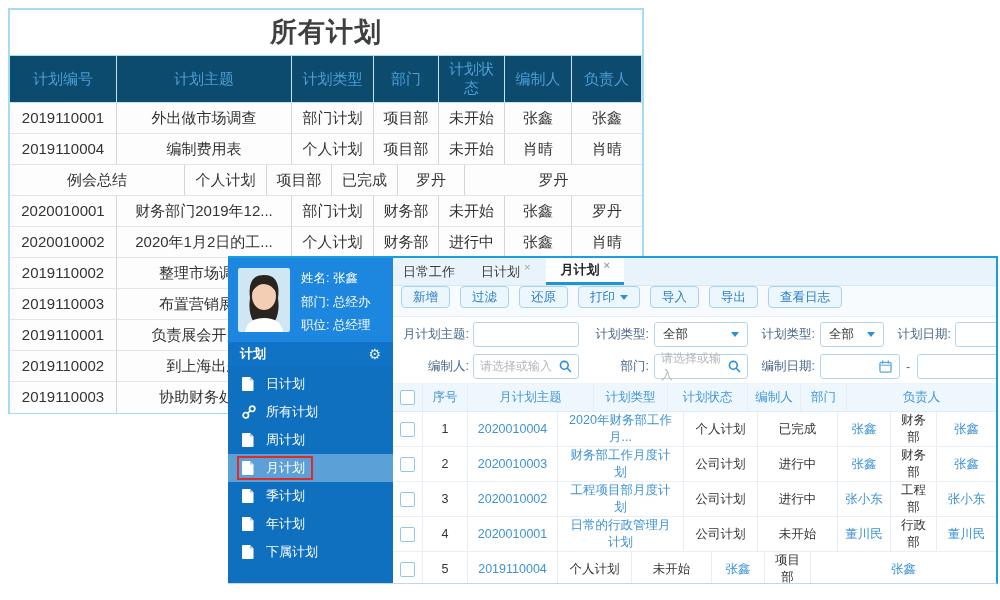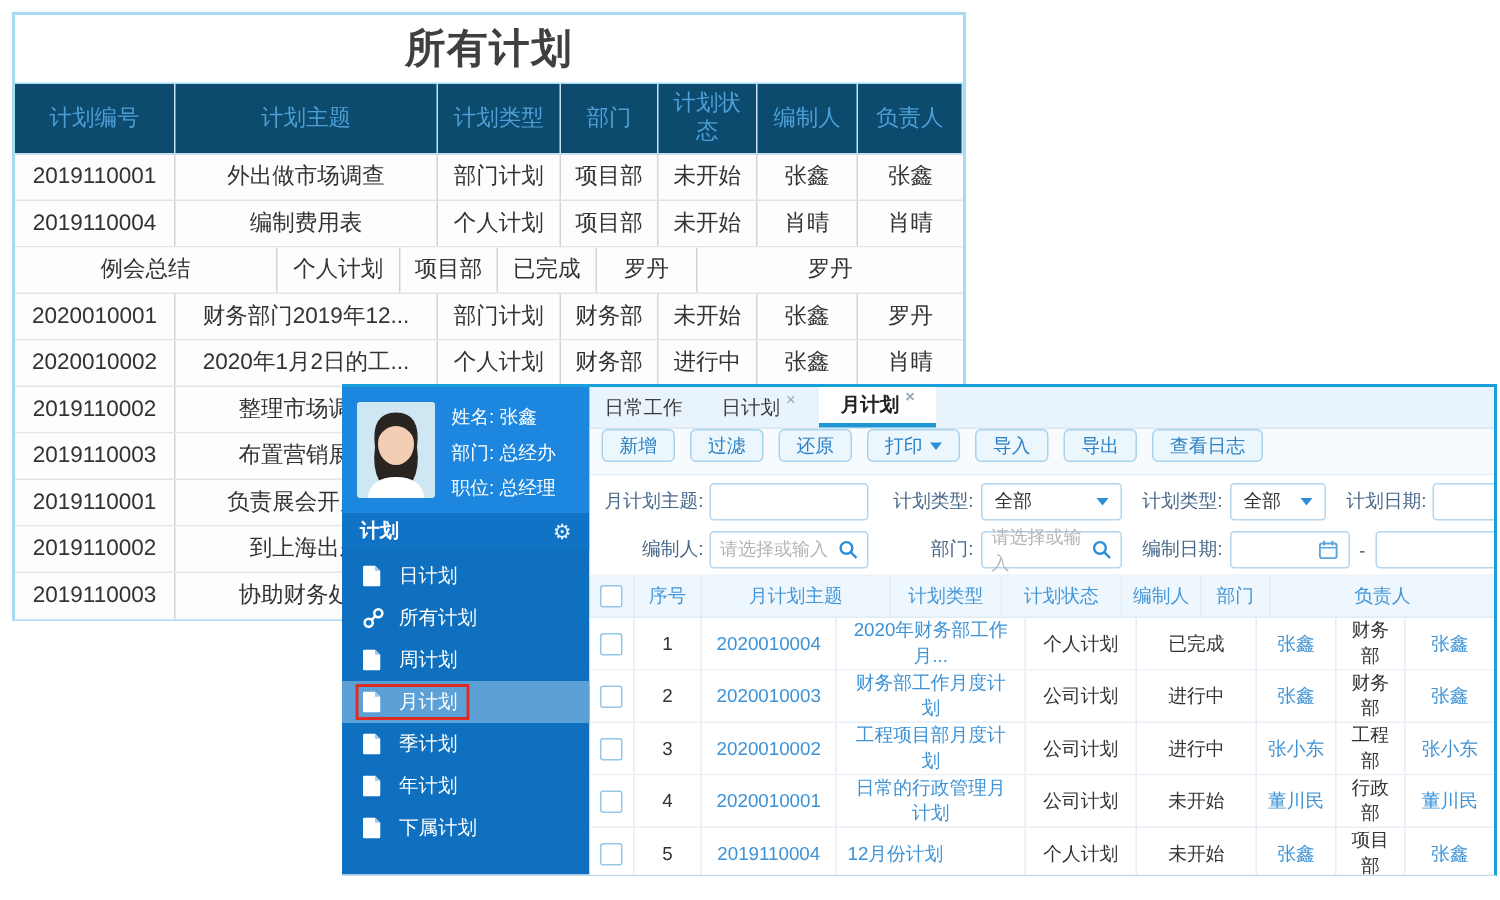--- a/index.html
+++ b/index.html
@@ -443,21 +443,20 @@
           <div class="fgc k5 link">董川民</div>
           <div class="fgc k6">行政部</div>
           <div class="fgc k7 link">董川民</div>
         </div>
         <div class="fg-row">
           <div class="fgc kc">
             <span class="cbx"></span>
           </div>
           <div class="fgc k0">5</div>
           <div class="fgc k1 link">2019110004</div>
-          <div class="fgc k2 link">12月份计划</div>
           <div class="fgc k3">个人计划</div>
           <div class="fgc k4">未开始</div>
           <div class="fgc k5 link">张鑫</div>
           <div class="fgc k6">项目部</div>
           <div class="fgc k7 link">张鑫</div>
         </div>
       </div>
   </div>
 </div>
 

